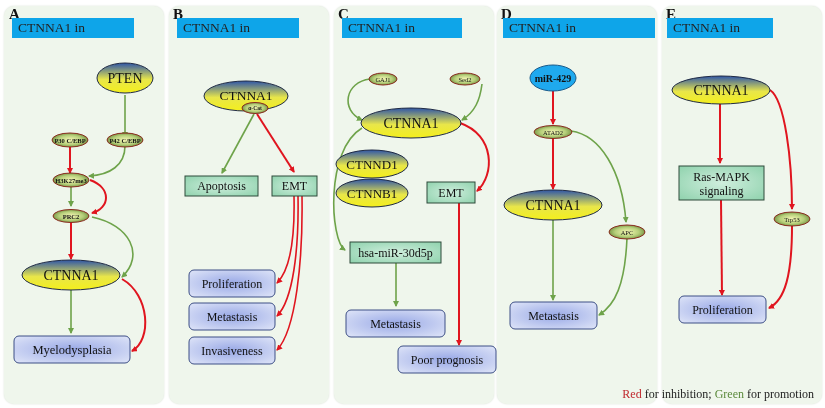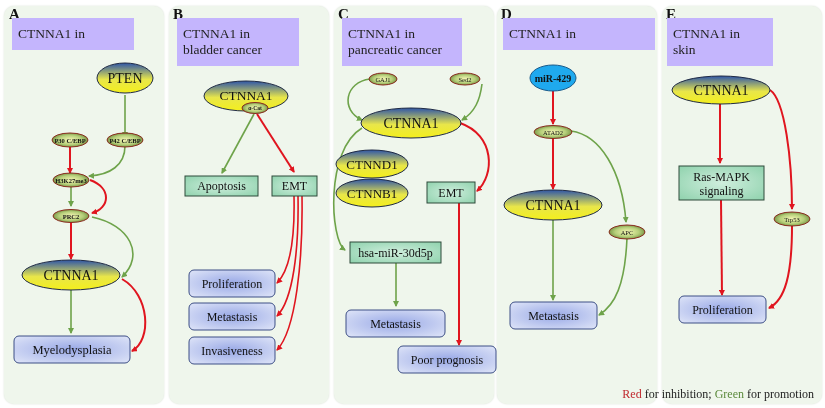--- a/index.html
+++ b/index.html
@@ -1,19 +1,19 @@
 <!DOCTYPE html>
 <html><head>
 <meta charset="utf-8">
 <style>
   html,body{margin:0;padding:0;background:#ffffff;}
   body{width:825px;height:408px;position:relative;overflow:hidden;font-family:"Liberation Serif","DejaVu Serif",serif;}
   .panel{position:absolute;top:6px;height:398px;background:#eff6ec;border-radius:10px;box-shadow:0 0 2px #d8e0d4;}
   .plabel{position:absolute;font-weight:bold;font-size:15px;color:#111;}
-  .title{position:absolute;background:#c4b5fd;font-size:13.5px;line-height:16px;color:#222;padding:8px 6px;}
+  .title{position:absolute;background:#0ea5e9;font-size:13.5px;line-height:16px;color:#222;padding:2px 6px;}
   svg.diag{position:absolute;left:0;top:0;}
   .legend{position:absolute;left:757px;top:388px;font-size:12px;color:#222;white-space:nowrap;transform:translateX(-100%);}
   .legend .r{color:#c0282d;}
   .legend .g{color:#5b8a3c;}
   text{font-family:"Liberation Serif","DejaVu Serif",serif;}
 </style>
 </head>
 <body>
 
 <div class="panel" style="left:4px;width:160px;"></div>
@@ -26,32 +26,29 @@
 <div class="plabel" style="left:173px;top:6px;">B</div>
 <div class="plabel" style="left:338px;top:6px;">C</div>
 <div class="plabel" style="left:501px;top:6px;">D</div>
 <div class="plabel" style="left:666px;top:6px;">E</div>
 
 <div class="title" style="left:12px;top:18px;width:110px;">
   <div>CTNNA1 in</div>
 </div>
 <div class="title" style="left:177px;top:18px;width:110px;">
   <div>CTNNA1 in</div>
-  <div>bladder cancer</div>
 </div>
 <div class="title" style="left:342px;top:18px;width:108px;">
   <div>CTNNA1 in</div>
-  <div>pancreatic cancer</div>
 </div>
 <div class="title" style="left:503px;top:18px;width:140px;">
   <div>CTNNA1 in</div>
 </div>
 <div class="title" style="left:667px;top:18px;width:94px;">
   <div>CTNNA1 in</div>
-  <div>skin</div>
 </div>
 
 <svg class="diag" width="825" height="408" viewBox="0 0 825 408">
   <defs>
     <linearGradient id="gBlueYel" x1="0" y1="0" x2="0" y2="1">
       <stop offset="0" stop-color="#2f56a8"></stop>
       <stop offset="0.55" stop-color="#e8e64a"></stop>
       <stop offset="1" stop-color="#f4ef1c"></stop>
     </linearGradient>
     <radialGradient id="gSmall" cx="0.5" cy="0.5" r="0.6">

